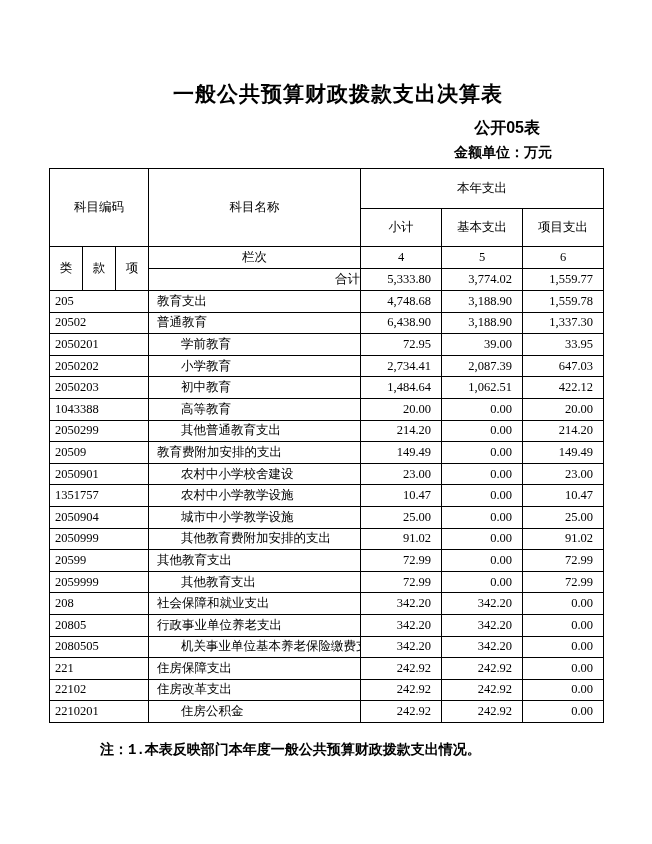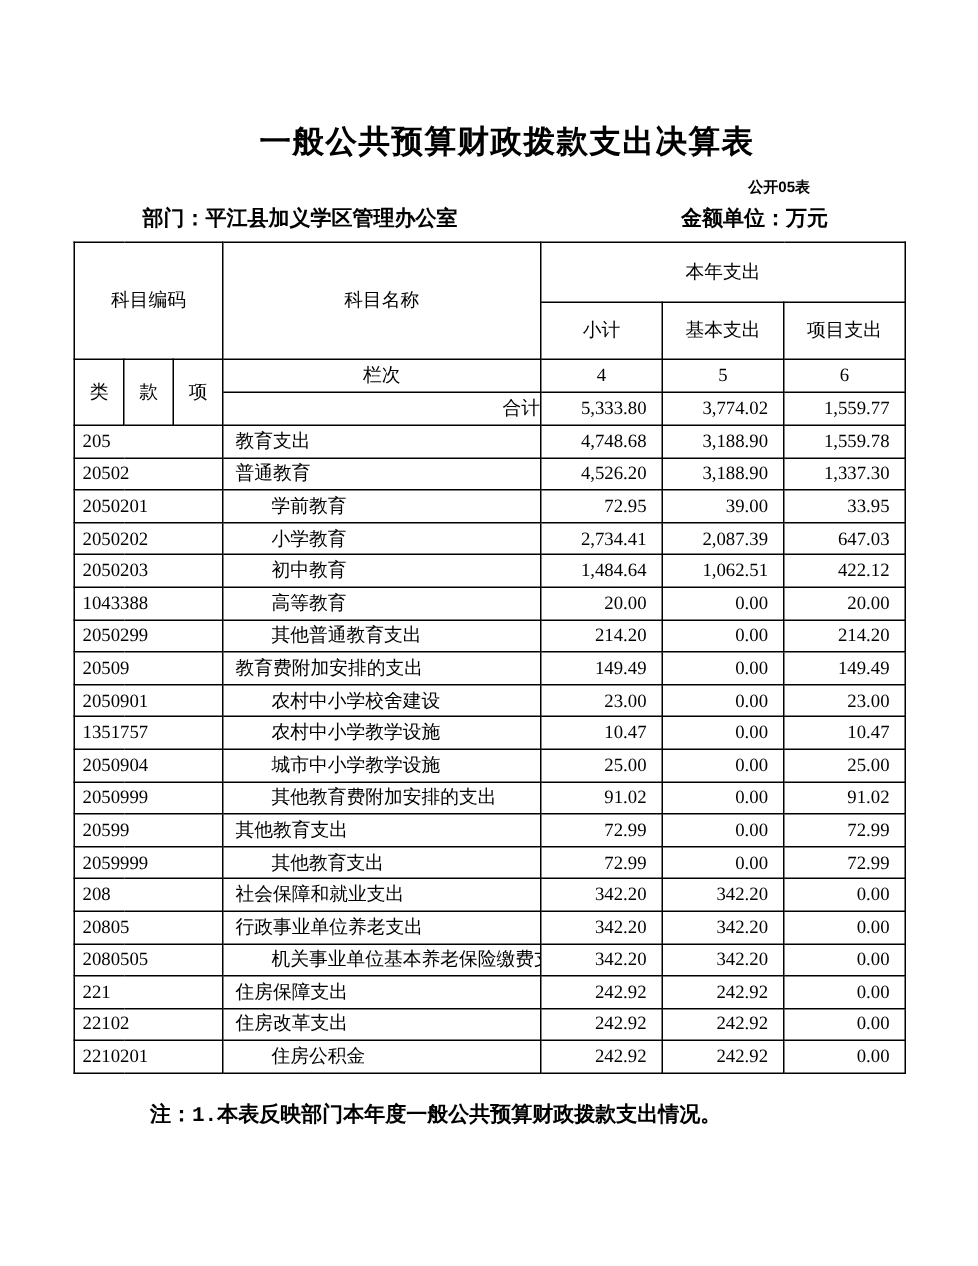--- a/index.html
+++ b/index.html
@@ -19,21 +19,21 @@
     font-size: 21px;
     font-weight: bold;
     letter-spacing: 1px;
     font-family: "Liberation Sans", "DejaVu Sans", sans-serif;
     padding-left: 24px;
   }
   .table-label {
     margin-top: 10px;
     margin-right: 112px;
     text-align: right;
-    font-size: 10px;
+    font-size: 16px;
     font-weight: bold;
     font-family: "Liberation Sans", "DejaVu Sans", sans-serif;
   }
   .meta-row {
     display: flex;
     margin: 5px 100px 6px 95px;
     font-size: 14px;
     font-weight: bold;
     font-family: "Liberation Sans", "DejaVu Sans", sans-serif;
   }
@@ -78,21 +78,20 @@
 </head>
 <body>
 
 <div class="page">
 
   <div class="title">一般公共预算财政拨款支出决算表</div>
 
   <div class="table-label">公开05表</div>
 
   <div class="meta-row">
-    <span class="meta-dept">部门：平江县加义学区管理办公室</span>
     <span class="meta-unit">金额单位：万元</span>
   </div>
 
   <table class="main">
     <colgroup>
       <col style="width:33px">
         <col style="width:33px">
         <col style="width:33px">
       <col style="width:212px">
       <col style="width:81px">
@@ -131,21 +130,21 @@
     <td class="code" colspan="3">205</td>
     <td class="name indent-0">教育支出</td>
     <td class="num">4,748.68</td>
     <td class="num">3,188.90</td>
     <td class="num">1,559.78</td>
   </tr>
 
   <tr>
     <td class="code" colspan="3">20502</td>
     <td class="name indent-0">普通教育</td>
-    <td class="num">4,526.20</td>
+    <td class="num">6,438.90</td>
     <td class="num">3,188.90</td>
     <td class="num">1,337.30</td>
   </tr>
 
   <tr>
     <td class="code" colspan="3">2050201</td>
     <td class="name indent-1">学前教育</td>
     <td class="num">72.95</td>
     <td class="num">39.00</td>
     <td class="num">33.95</td>

